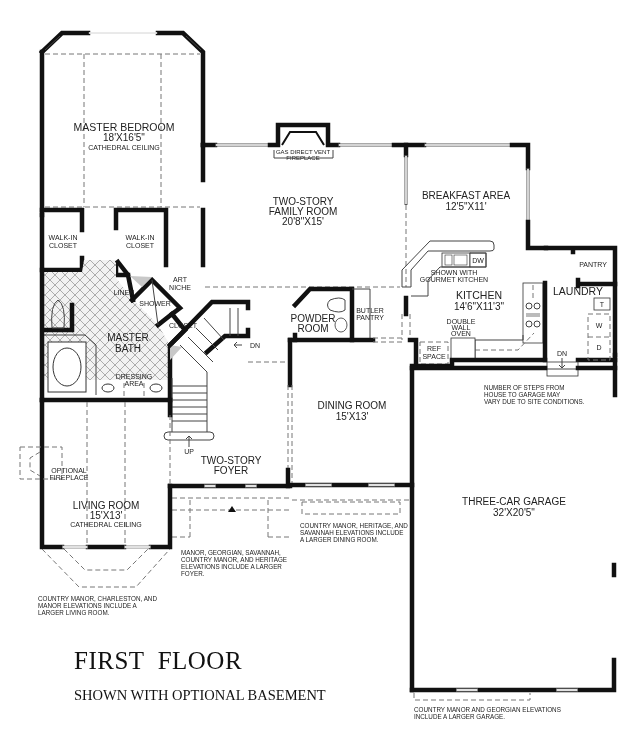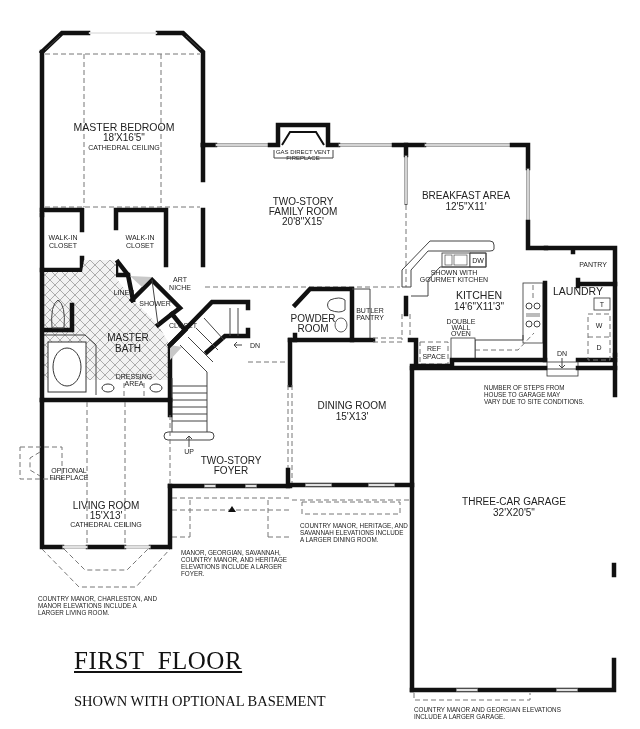--- a/index.html
+++ b/index.html
@@ -11,22 +11,22 @@
     .dash { stroke: #777; stroke-width: 1; fill: none; stroke-dasharray: 5 3; }
     .thin { stroke: #444; stroke-width: 1; fill: none; }
     .hatch { fill: url(#xhatch); stroke: none; }
     .grey { fill: #c8c8c8; stroke: none; }
     .lbl { font-family: "Liberation Sans", sans-serif; fill: #222; text-anchor: middle; }
     .room { font-size: 10.5px; }
     .dim { font-size: 10px; }
     .sub { font-size: 7px; }
     .note { font-family: "Liberation Sans", sans-serif; font-size: 6.3px; fill: #222; }
     .title-block { position: absolute; left: 74px; top: 648px; }
-    .title { font-family: "Liberation Serif", serif; font-size: 25px; color: #111; letter-spacing: 0.5px; line-height: 26px; white-space: pre; text-decoration: underline; }
-    .subtitle { font-family: "Liberation Serif", serif; font-size: 14.5px; color: #111; line-height: 18px; margin-top: 18px; }
+    .title { font-family: "Liberation Serif", serif; font-size: 25px; color: #111; letter-spacing: 0.5px; line-height: 26px; white-space: pre; }
+    .subtitle { font-family: "Liberation Serif", serif; font-size: 14.5px; color: #111; line-height: 18px; margin-top: 12px; }
   </style>
 </head>
 <body>
 
 <svg id="plan" viewBox="0 0 640 729" xmlns="http://www.w3.org/2000/svg">
   <defs>
     <pattern id="xhatch" width="10" height="10" patternUnits="userSpaceOnUse">
       <rect width="10" height="10" fill="#f2f2f2"></rect>
       <path d="M0 0 L10 10 M10 0 L0 10" stroke="#9a9a9a" stroke-width="0.8"></path>
     </pattern>

